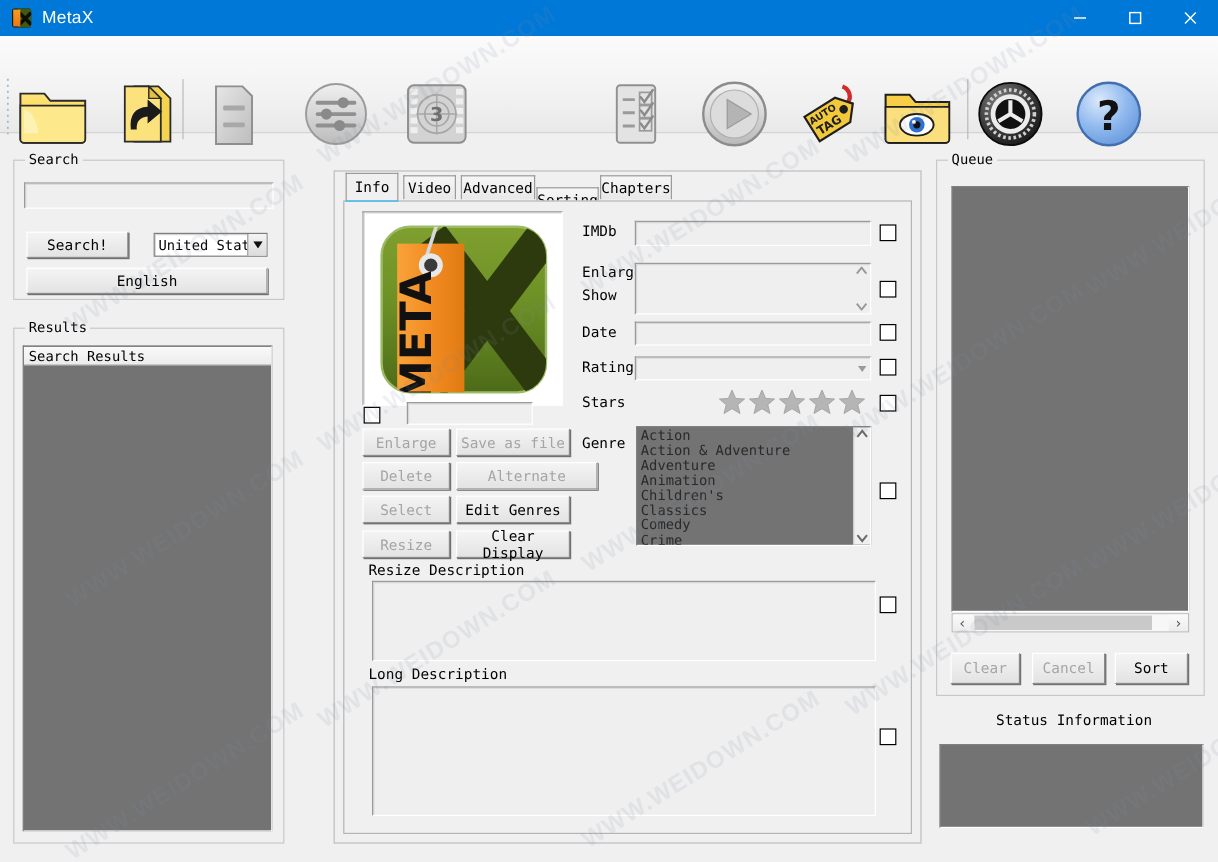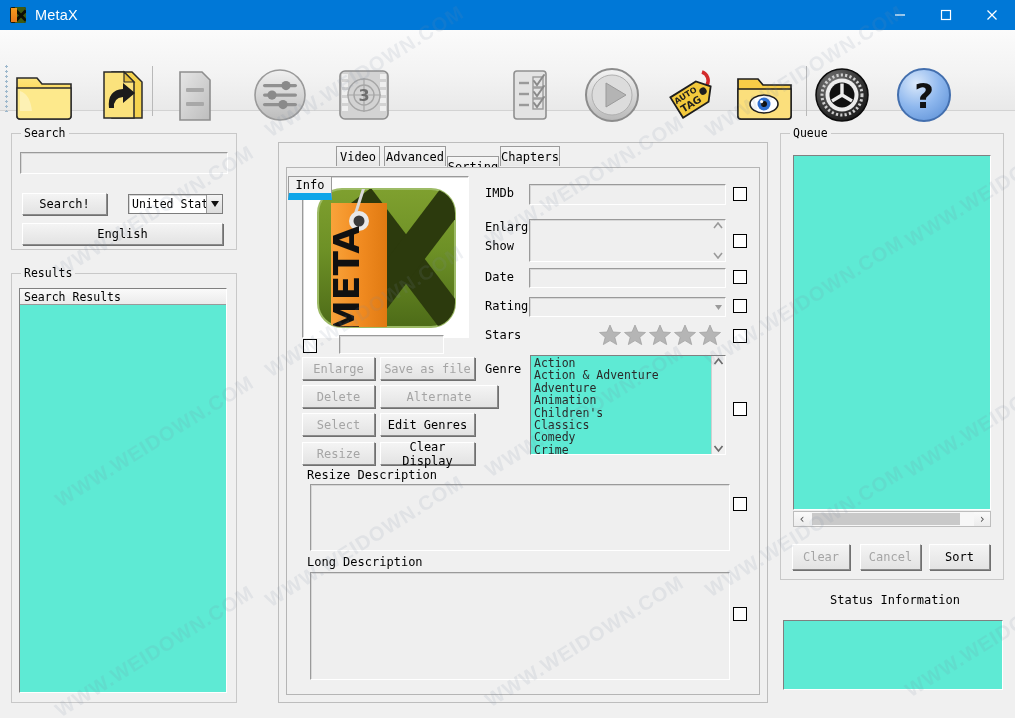--- a/index.html
+++ b/index.html
@@ -80,21 +80,21 @@
   }
 
   
   .sunken {
     background:#efefef;
     border:1px solid #fff;
     border-top-color:#9a9a9a; border-left-color:#9a9a9a;
     box-shadow: inset 1px 1px 0 #d7d7d7;
   }
   .sunkenwhite {
-    background:#5eead4;
+    background:#737373;
     border:1px solid #fff;
     border-top-color:#808080; border-left-color:#808080;
   }
   .btn {
     background: linear-gradient(180deg,#f4f4f4,#e3e3e3);
     border:1px solid #fff;
     border-right-color:#8b8b8b; border-bottom-color:#8b8b8b;
     box-shadow: 1px 1px 0 #707070;
     font-family:"DejaVu Sans Mono", monospace;
     font-size:12px; color:#000;
@@ -113,23 +113,22 @@
   .lbl { font-family:"DejaVu Sans Mono", monospace; font-size:12px; color:#000; }
   .tab {
     position:absolute; top:2px; height:20px;
     background:linear-gradient(180deg,#f6f6f6,#e8e8e8);
     border:1px solid #9b9b9b; border-bottom:none;
     font-family:"DejaVu Sans Mono", monospace; font-size:12px;
     display:flex; align-items:center; justify-content:center;
     color:#000;
   }
   .tab.active {
-    top:0; height:24px; background:#f0f0f0; border-bottom:7px solid #0ea5e9;
+    top:0; height:24px; background:#f0f0f0; border-bottom:1px solid #0ea5e9;
     z-index:3;
-    margin-top:32px;
   }
 
   
   .wm {
     position:absolute; pointer-events:none;
     font-family:"Liberation Sans", sans-serif;
     font-size:20px; font-weight:bold;
     color: rgba(120,140,160,0.13);
     transform: rotate(-32deg);
     white-space:nowrap;

